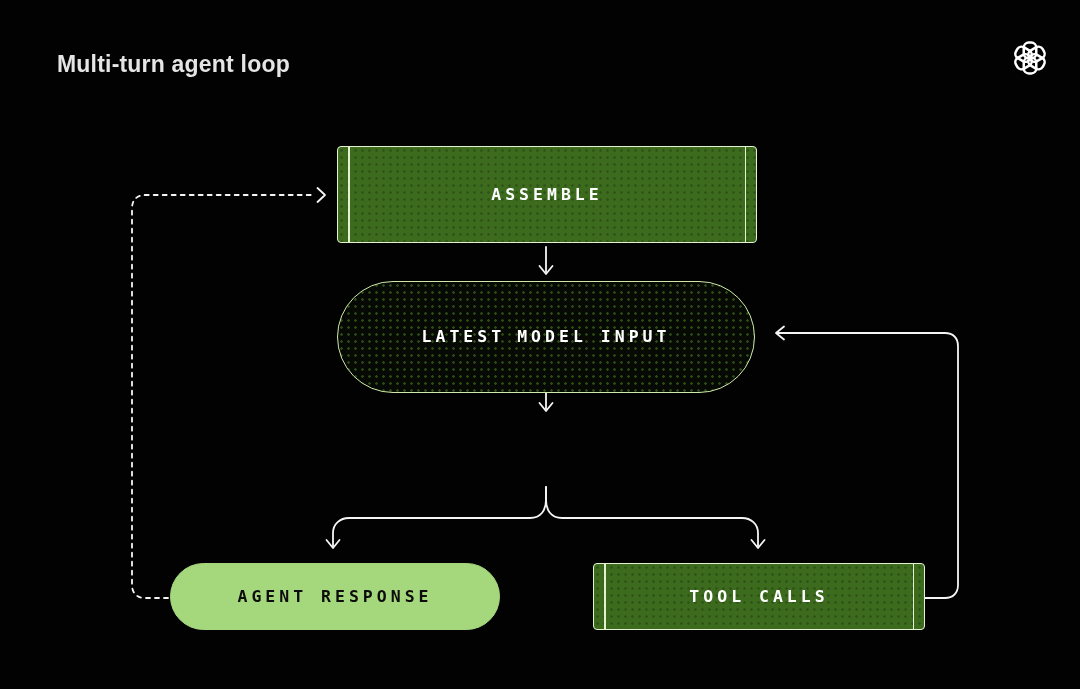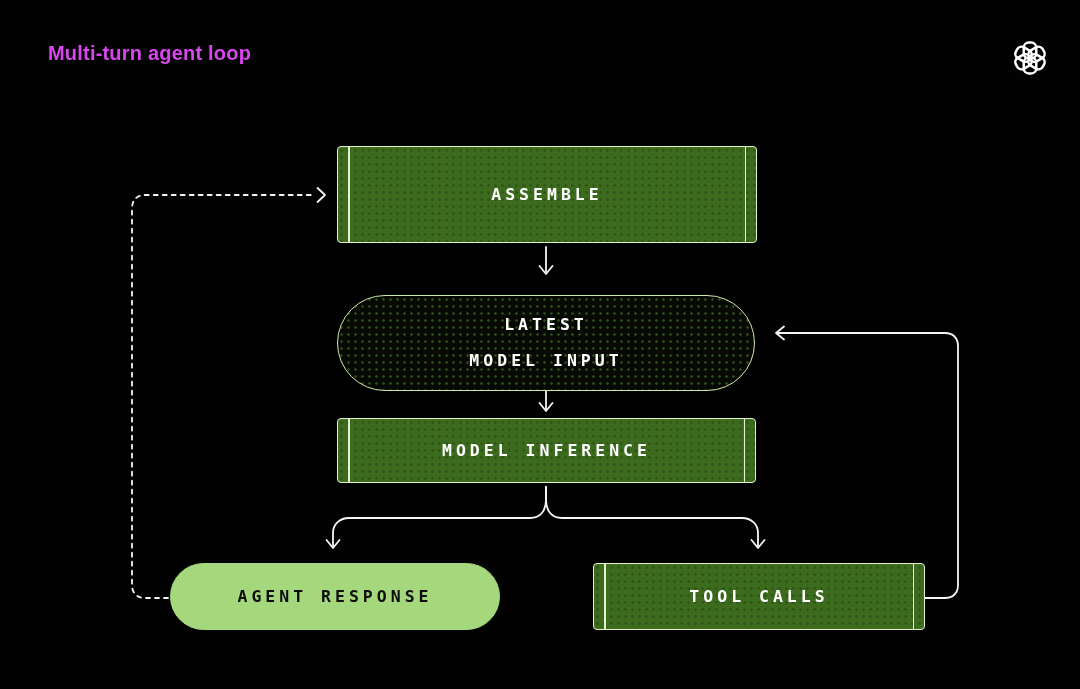--- a/index.html
+++ b/index.html
@@ -1,27 +1,27 @@
 <!DOCTYPE html>
 <html><head>
 <meta charset="utf-8">
 <style>
   html,body{margin:0;padding:0;background:#000;}
   .canvas{
     position:relative;width:1080px;height:689px;background:#020202;
     overflow:hidden;font-family:"Liberation Sans",sans-serif;
   }
   .page-title{
-    position:absolute;left:48px;top:42px;margin:0;
-    color:#d946ef;font-size:20px;font-weight:700;letter-spacing:.2px;
+    position:absolute;left:48px;top:42px;margin:9px;
+    color:#e5e5e5;font-size:23px;font-weight:700;letter-spacing:.2px;
   }
   .logo{position:absolute;left:1010px;top:38px;width:40px;height:40px;}
   
   .node{
-    position:absolute;display:flex;flex-direction:column;
+    position:absolute;display:flex;flex-direction:row;align-items:center;
     justify-content:center;text-align:center;
     font-family:"DejaVu Sans Mono","Liberation Mono",monospace;
     font-size:16.5px;font-weight:700;letter-spacing:4px;line-height:24px;
     color:#ffffff;box-sizing:border-box;
   }
   
   .process-box{
     background-color:#3c6b1e;
     background-image:radial-gradient(circle,#2f5417 1.3px,transparent 1.45px);
     background-size:7px 7px;
@@ -37,21 +37,21 @@
     background-color:#070a04;
     background-image:radial-gradient(circle,#2c4a14 1.3px,transparent 1.45px);
     background-size:7px 7px;
     border:1.5px solid #cfe9ab;border-radius:60px;
   }
   
   .light-pill{
     background:#a5d87d;border:1.5px solid #a5d87d;border-radius:40px;color:#0d0d0d;
   }
   #assemble-box{left:337px;top:146px;width:420px;height:97px;}
-  #latest-pill {left:337px;top:295px;width:418px;height:96px;gap:12px;}
+  #latest-pill {left:337px;top:281px;width:418px;height:112px;gap:12px;}
   #model-box   {left:337px;top:418px;width:419px;height:65px;}
   #agent-pill  {left:170px;top:563px;width:330px;height:67px;}
   #tool-box    {left:593px;top:563px;width:332px;height:67px;}
   .edges{position:absolute;left:0;top:0;width:1080px;height:689px;pointer-events:none;}
   .edges path{fill:none;stroke:#f5f5f5;stroke-width:1.8;stroke-linecap:round;stroke-linejoin:round;}
   .edges path.dashed{stroke-dasharray:4 5;}
 </style>
 </head>
 <body>
 
@@ -95,23 +95,20 @@
 
   <div id="assemble-box" class="node process-box">
     <span>ASSEMBLE</span>
   </div>
 
   <div id="latest-pill" class="node dark-pill">
     <span>LATEST</span>
     <span>MODEL INPUT</span>
   </div>
 
-  <div id="model-box" class="node process-box">
-    <span>MODEL INFERENCE</span>
-  </div>
 
   <div id="agent-pill" class="node light-pill">
     <span>AGENT RESPONSE</span>
   </div>
 
   <div id="tool-box" class="node process-box">
     <span>TOOL CALLS</span>
   </div>
 
 </div>

